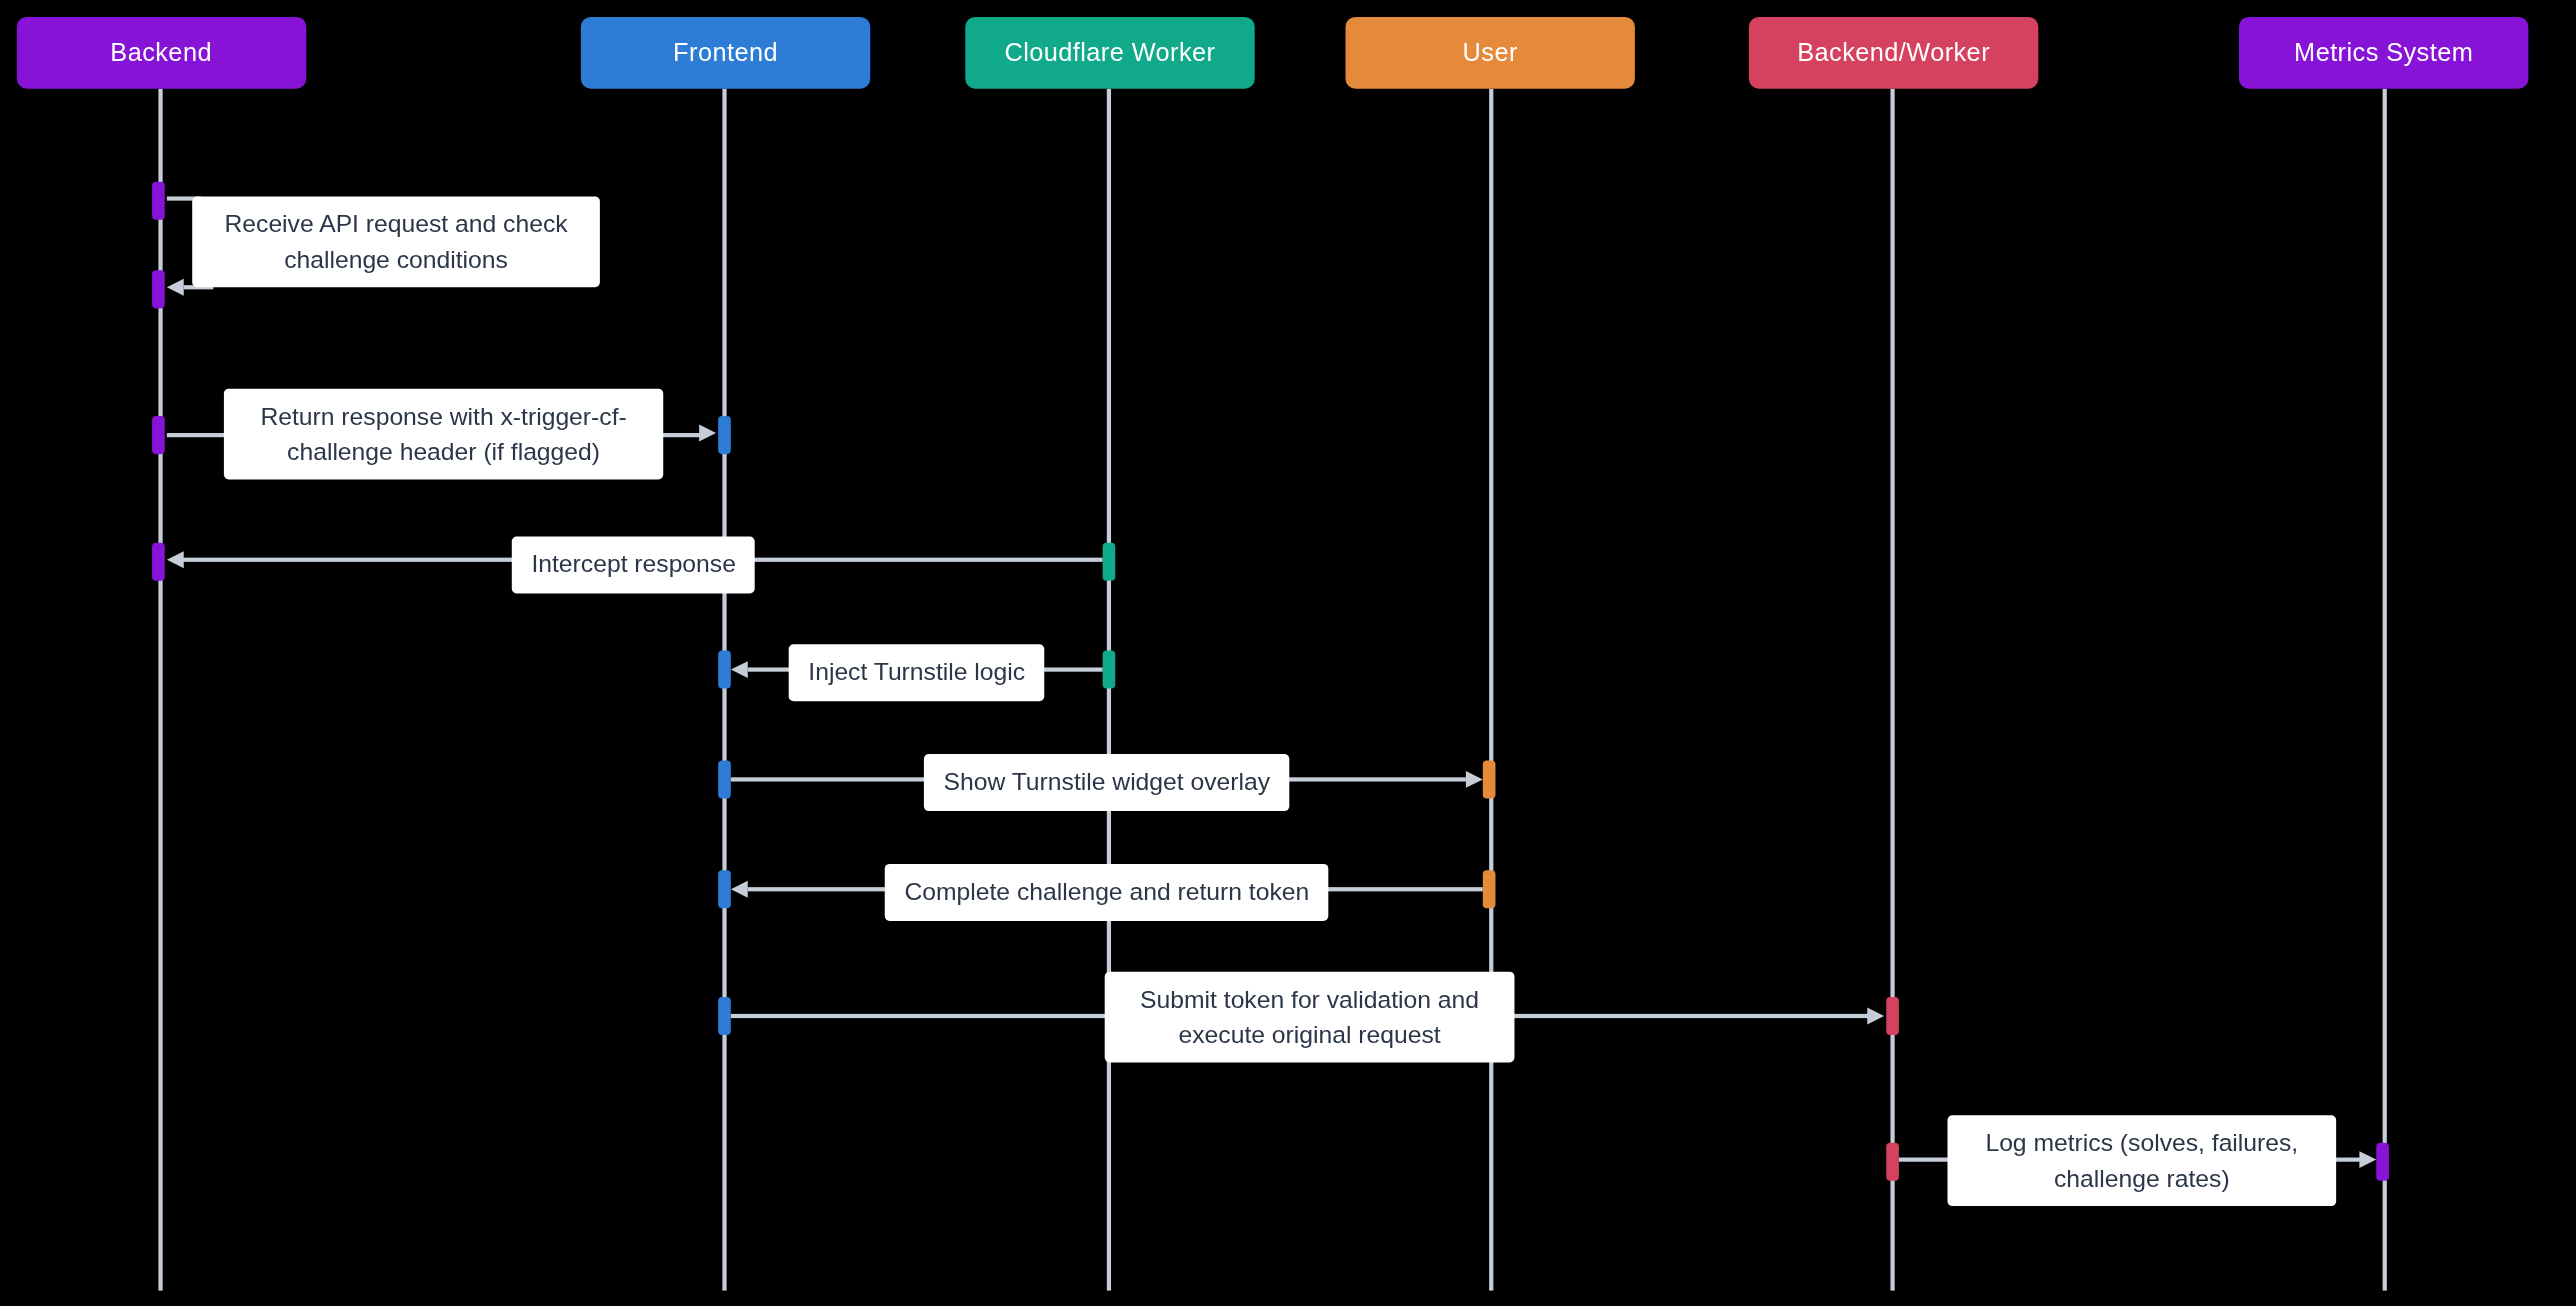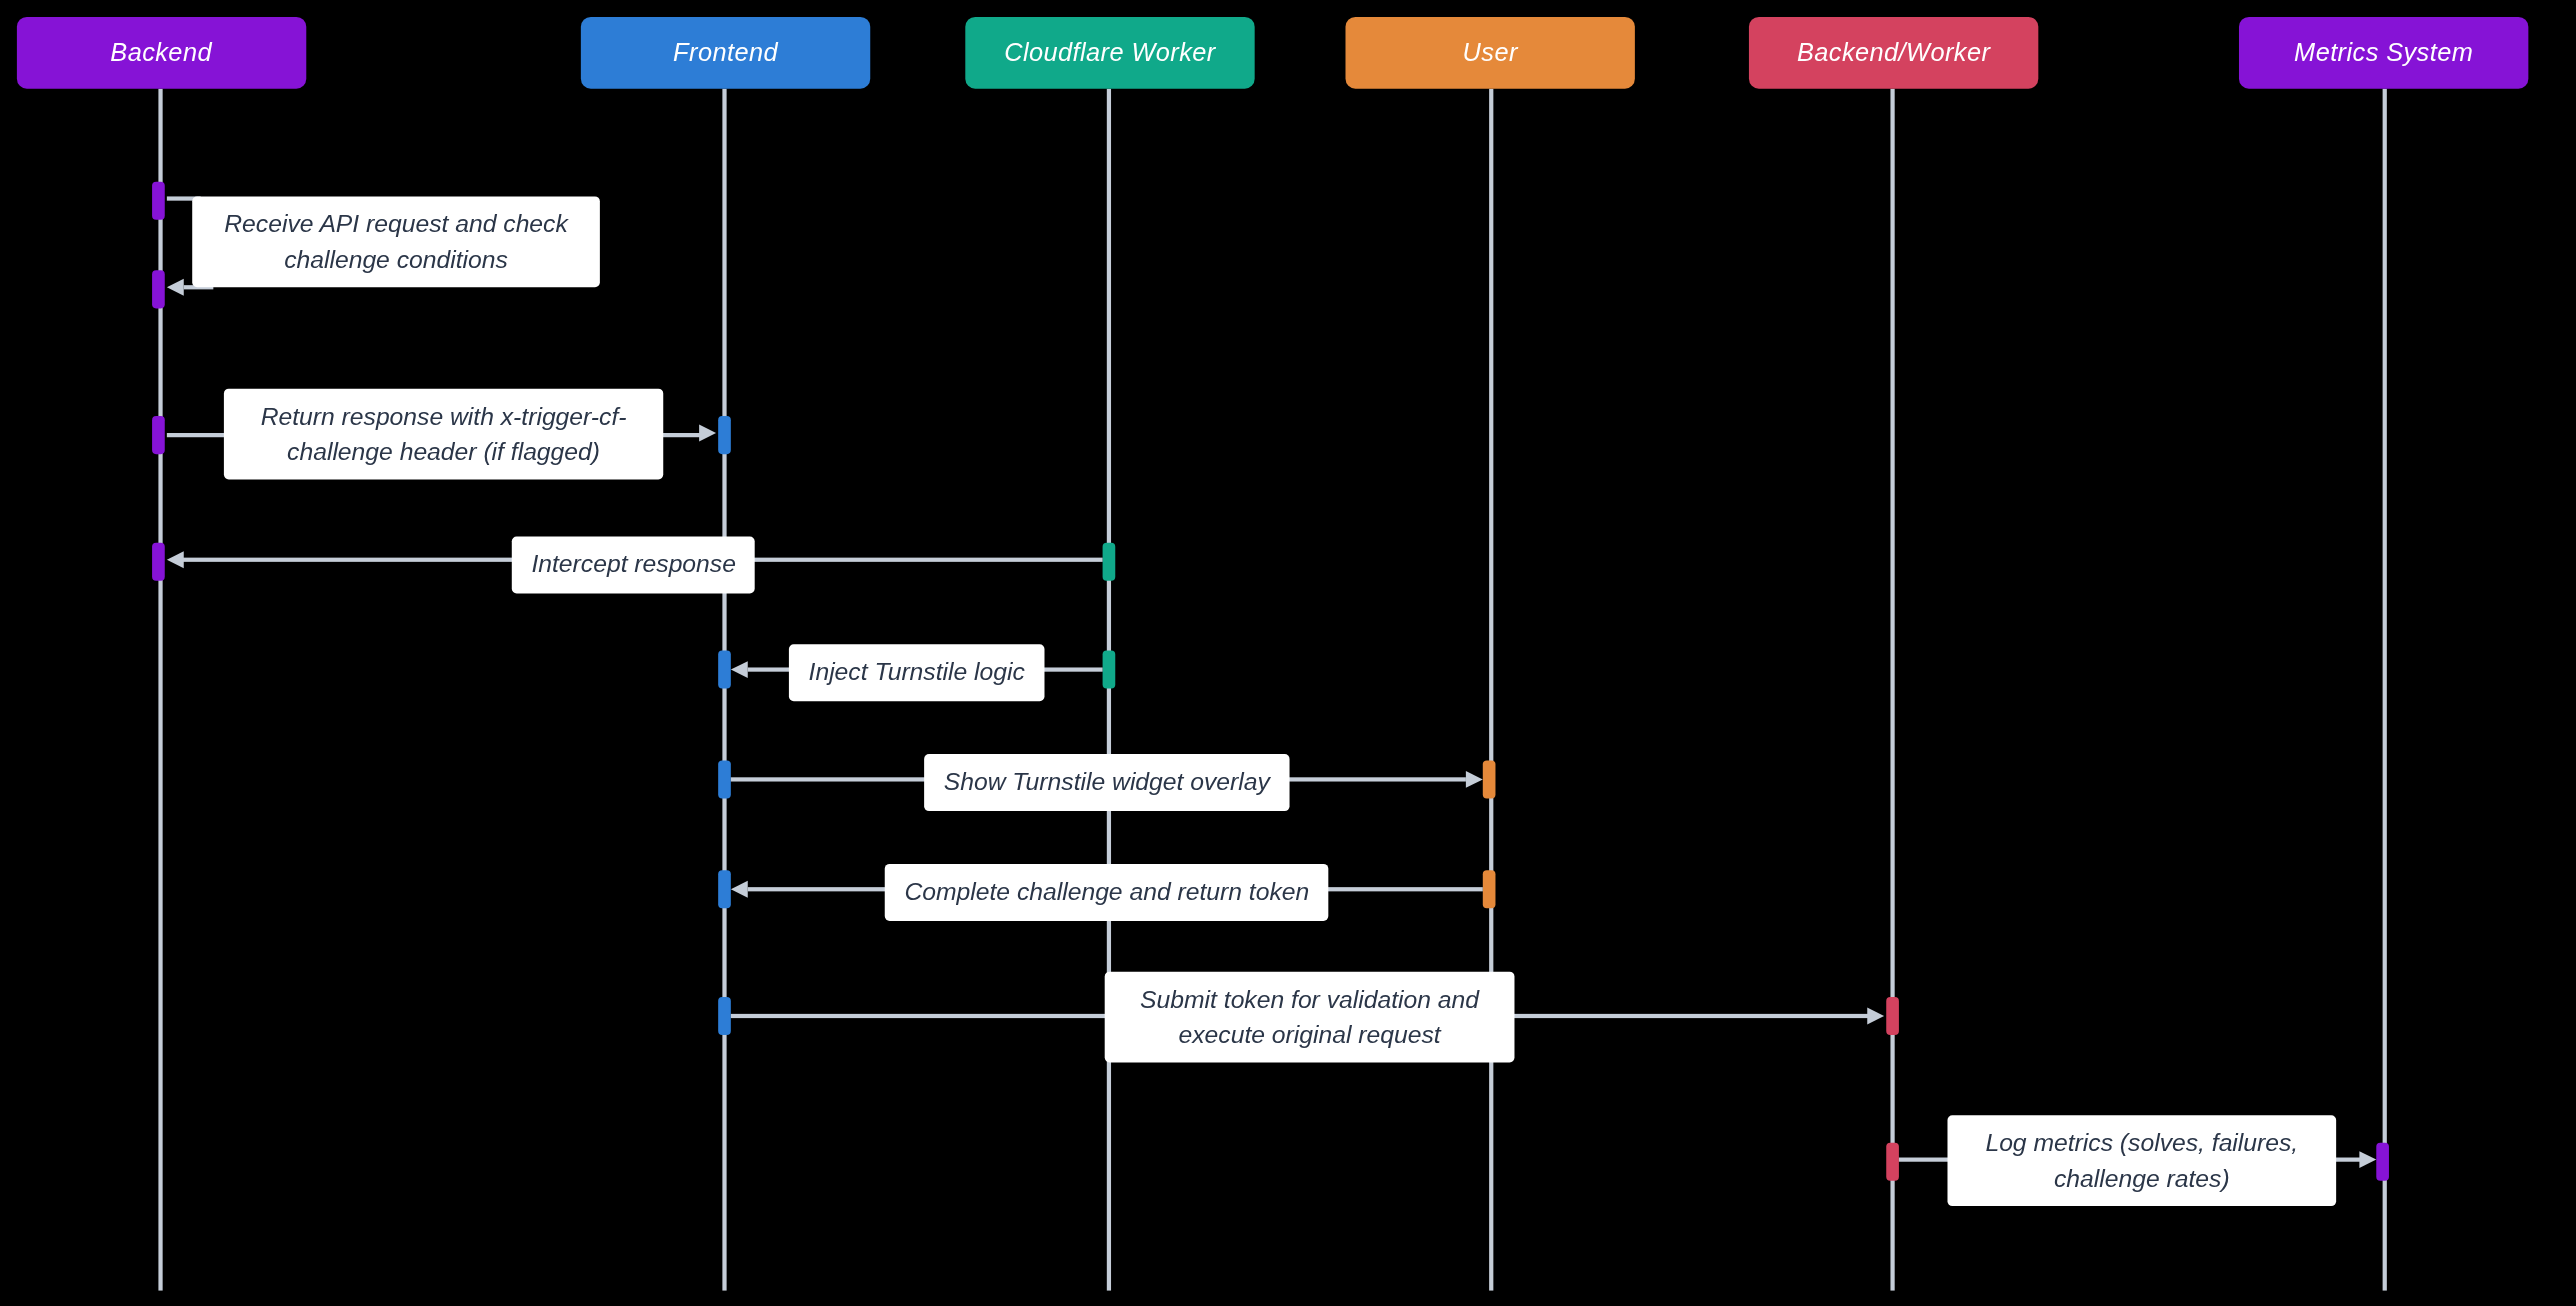--- a/index.html
+++ b/index.html
@@ -10,21 +10,20 @@
     height: 1307px;
     overflow: hidden;
     font-family: "Liberation Sans", sans-serif;
   }
   .viewport {
     width: 2576px;
     height: 1307px;
     background: #000;
     position: relative;
     overflow: hidden;
-    font-style: italic;
   }
   .stage {
     width: 1220px;
     height: 619px;
     position: absolute;
     top: 0; left: 0;
     transform: scale(2.1122449);
     transform-origin: top left;
     background: #000;
   }

